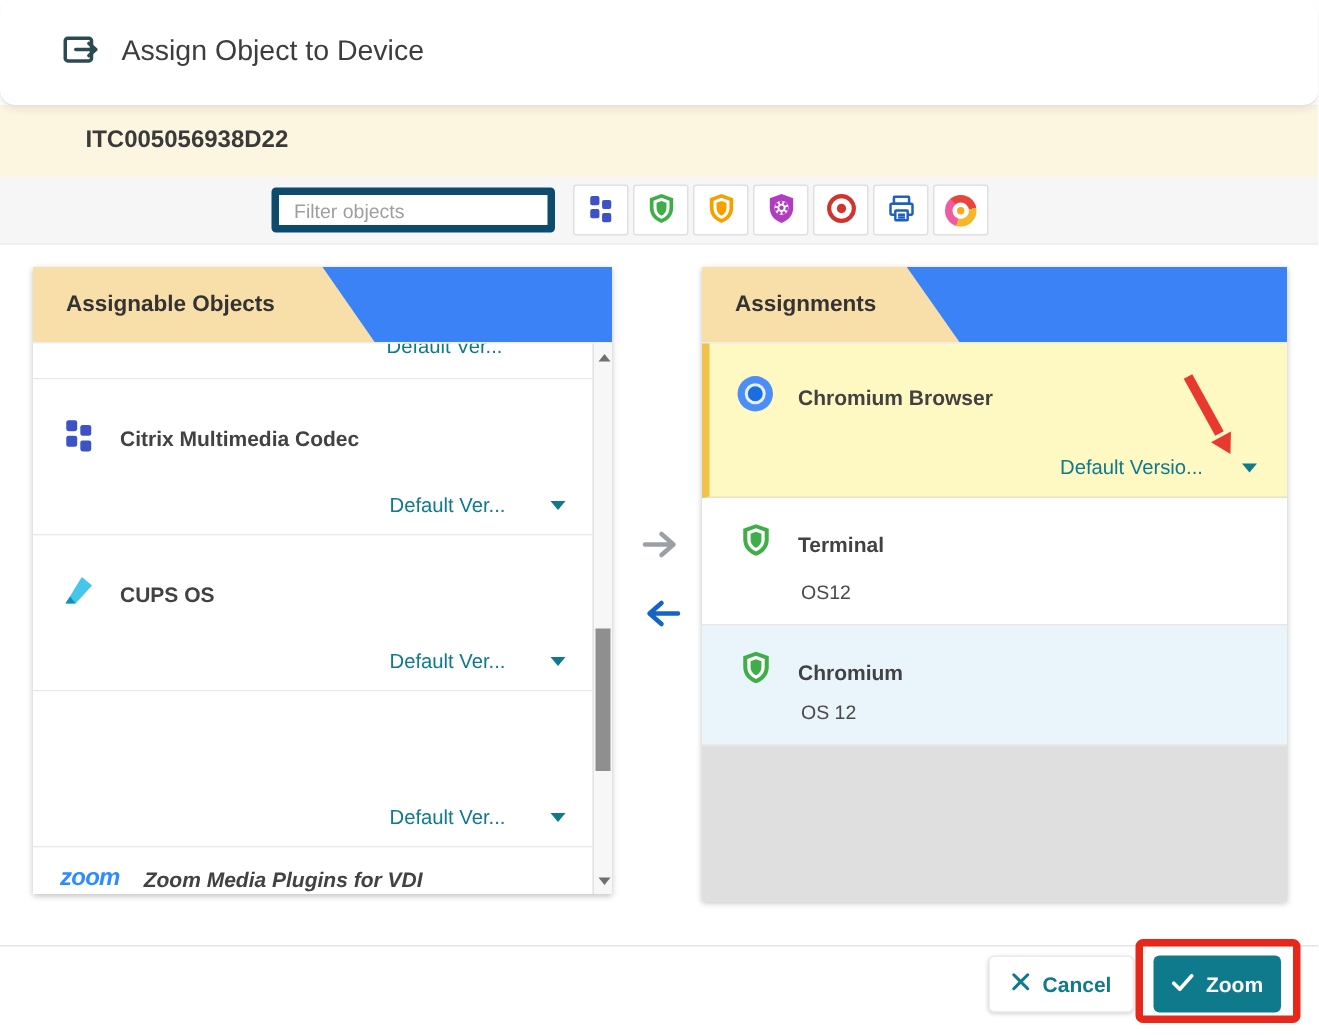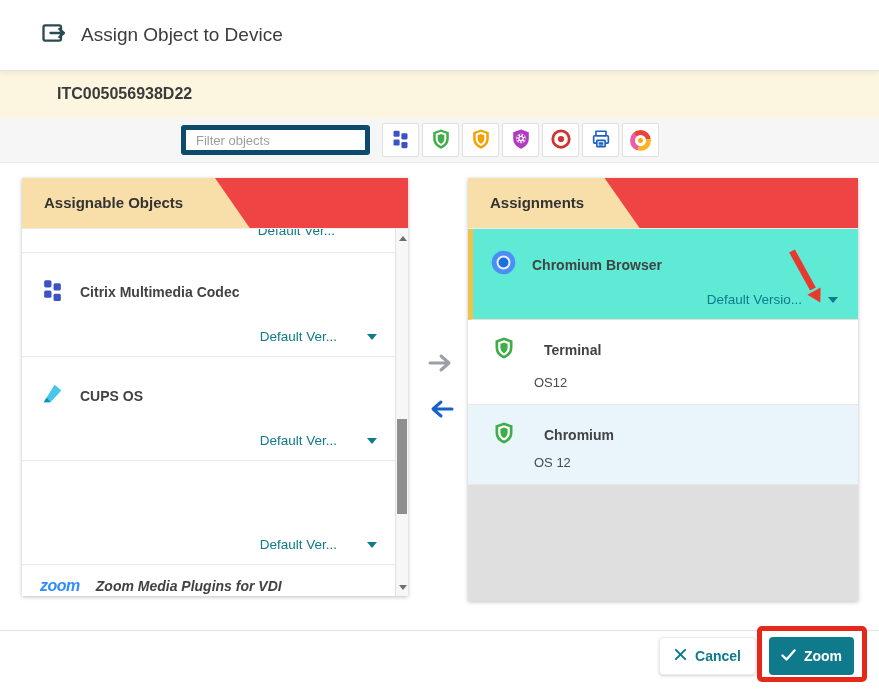--- a/index.html
+++ b/index.html
@@ -11,20 +11,21 @@
     overflow:hidden;
     color:#424242;
   }
 
   
   .app-header {
     position:absolute; top:0; left:0; right:0; height:70px;
     display:flex; align-items:center; gap:13px; padding-left:40px;
     background:#fff; z-index:3;
     box-shadow:0 1px 0 #e3e3e3, 0 3px 5px rgba(0,0,0,.07);
+    border-radius:10px;
   }
   .app-title { font-size:19px; font-weight:400; color:#3d3d3d; }
 
   
   .device-bar {
     position:absolute; top:70px; left:0; right:0; height:48px;
     background:#fcf6e1; display:flex; align-items:center; padding-left:57px;
     font-size:16px; font-weight:700; color:#3a3a3a;
   }
 
@@ -53,21 +54,21 @@
   .multi-circle::after  { content:""; position:absolute; inset:8px; border-radius:50%; background:#fba919; }
 
   
   .panel {
     position:absolute; background:#fff;
     box-shadow:0 1px 4px rgba(0,0,0,.25);
   }
   .panel-left  { left:22px;  top:178px; width:386px; height:418px; }
   .panel-right { left:468px; top:178px; width:390px; height:423px; }
 
-  .panel-hdr { position:relative; height:50px; background:#ef4444; overflow:hidden; }
+  .panel-hdr { position:relative; height:50px; background:#3b82f6; overflow:hidden; }
   .panel-tab { position:absolute; inset:0; background:#f8dfa9; }
   .panel-tab.left-tab  { clip-path:polygon(0 0, 50% 0, 59% 100%, 0 100%); }
   .panel-tab.right-tab { clip-path:polygon(0 0, 35% 0, 44% 100%, 0 100%); }
   .panel-title {
     position:absolute; left:22px; top:0; line-height:50px;
     font-size:15px; font-weight:700; color:#333;
   }
 
   
   .list-left { position:absolute; top:50px; left:0; right:0; bottom:0; border-top:1px solid #ededed; }
@@ -93,27 +94,27 @@
   .sb-btn { position:absolute; left:0; width:13px; height:14px; display:flex;
     align-items:center; justify-content:center; cursor:pointer; }
   .sb-up { top:2px; } .sb-down { bottom:2px; }
   .tri-up   { width:0;height:0;border-left:4px solid transparent;border-right:4px solid transparent;border-bottom:5px solid #6f6f6f; }
   .tri-down { width:0;height:0;border-left:4px solid transparent;border-right:4px solid transparent;border-top:5px solid #6f6f6f; }
   .sb-thumb { position:absolute; left:1px; width:10px; top:190px; height:95px; background:#8f8f8f; cursor:grab; }
 
   
   .list-right { position:absolute; top:50px; left:0; right:0; bottom:0;
     display:flex; flex-direction:column; background:#dfdfdf; border-top:1px solid #ededed; }
-  .sel-item { height:91px; background:#5eead4; border-left:5px solid #f1c24b;
+  .sel-item { height:103px; background:#fef9c3; border-left:5px solid #f1c24b;
     border-bottom:1px solid #e8e0c8; position:relative; }
   .sel-item .obj-head { top:20px; left:17px; }
   .sel-item .ver-row { right:20px; bottom:12px; }
   .sel-item .caret { margin-left:26px; }
   .assign-item { height:85px; background:#fff; border-bottom:1px solid #e8e8e8; position:relative; }
-  .assign-item .obj-head { top:16px; left:24px; gap:28px;text-align:right; }
+  .assign-item .obj-head { top:16px; left:24px; gap:16px;text-align:right; }
   .assign-item.alt { height:80px; background:#e9f4fb; }
   .os-label { position:absolute; left:66px; bottom:14px; font-size:13px; color:#4a4a4a; }
   .list-filler { flex:1; background:#dfdfdf; }
 
   
   .move-btn { position:absolute; width:30px; height:24px; cursor:pointer; background:none; border:none; padding:0; }
   .move-right { left:426px; top:352px; }
   .move-left  { left:426px; top:398px; }
 
   

